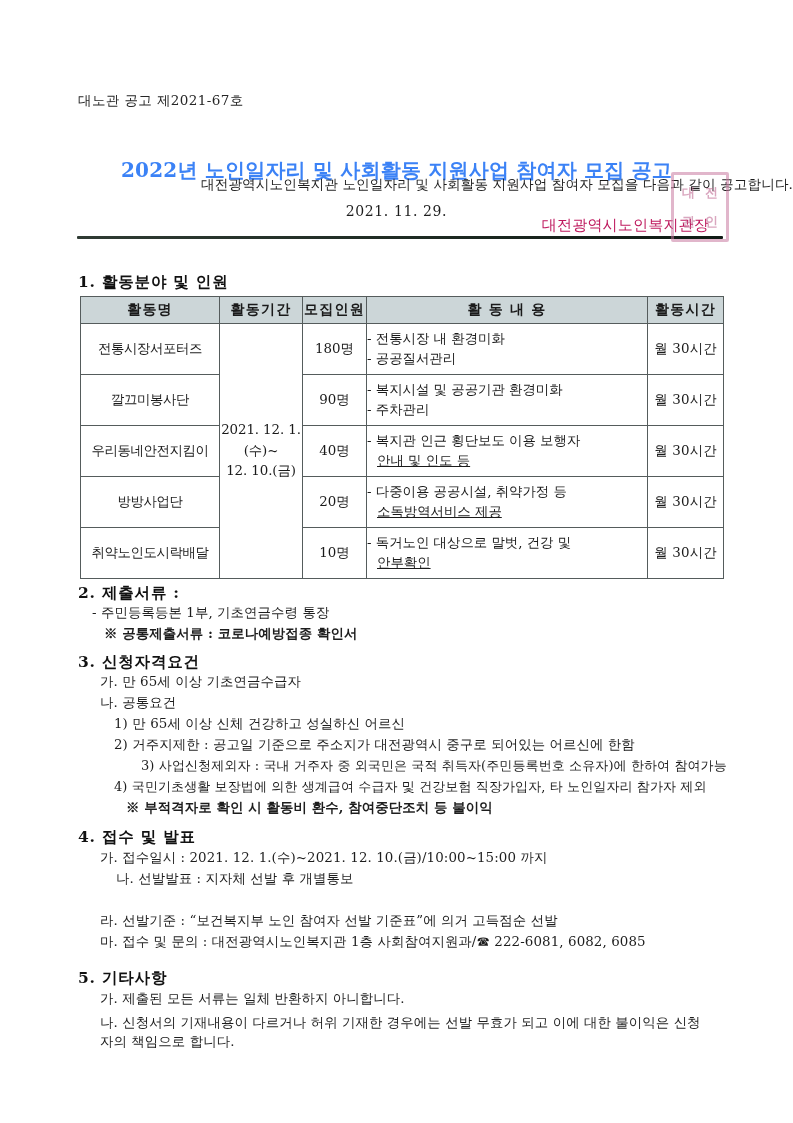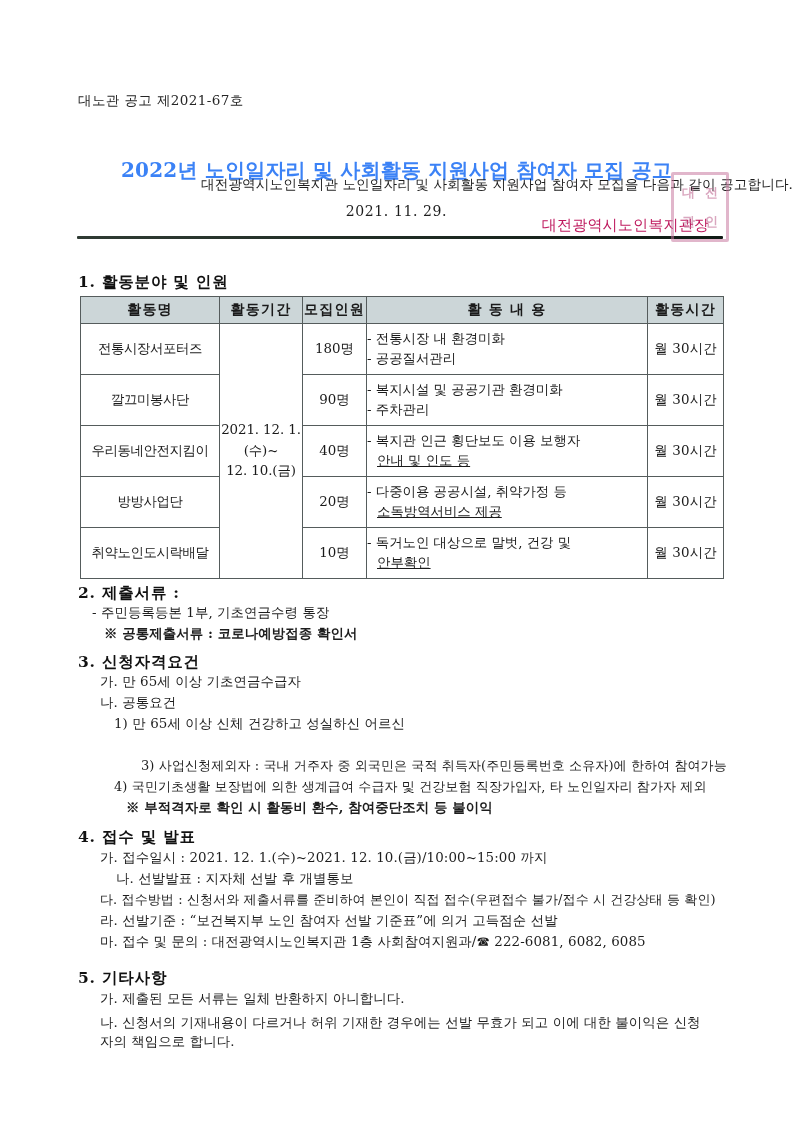--- a/index.html
+++ b/index.html
@@ -273,28 +273,28 @@
   </div>
 
   <div class="sec" style="left:78px; top:583px;">2. 제출서류 :</div>
   <div class="body-txt" style="left:92px; top:606px;">- 주민등록등본 1부, 기초연금수령 통장</div>
   <div class="body-txt bold" style="left:104px; top:627px;">※ 공통제출서류 : 코로나예방접종 확인서</div>
 
   <div class="sec" style="left:78px; top:652px;">3. 신청자격요건</div>
   <div class="body-txt" style="left:100px; top:675px;">가. 만 65세 이상 기초연금수급자</div>
   <div class="body-txt" style="left:100px; top:696px;">나. 공통요건</div>
   <div class="body-txt" style="left:114px; top:717px;">1) 만 65세 이상 신체 건강하고 성실하신 어르신</div>
+  <div class="body-txt" style="left:114px; top:738px;">2) 거주지제한 : 공고일 기준으로 주소지가 대전광역시 중구로 되어있는 어르신에 한함</div>
   <div class="body-txt" style="left:114px; top:759px; font-size:13px;margin-left:27px;">3) 사업신청제외자 : 국내 거주자 중 외국민은 국적 취득자(주민등록번호 소유자)에 한하여 참여가능</div>
   <div class="body-txt" style="left:114px; top:780px; font-size:13px;">4) 국민기초생활 보장법에 의한 생계급여 수급자 및 건강보험 직장가입자, 타 노인일자리 참가자 제외</div>
   <div class="body-txt bold" style="left:126px; top:801px;">※ 부적격자로 확인 시 활동비 환수, 참여중단조치 등 불이익</div>
 
   <div class="sec" style="left:78px; top:827px;">4. 접수 및 발표</div>
   <div class="body-txt" style="left:100px; top:851px;">가. 접수일시 : 2021. 12. 1.(수)~2021. 12. 10.(금)/10:00~15:00 까지</div>
   <div class="body-txt" style="left:100px; top:872px;margin-left:16px;">나. 선발발표 : 지자체 선발 후 개별통보</div>
-  <div class="body-txt" style="left:100px; top:893px; font-size:13px;">다. 접수방법 : 신청서와 제출서류를 준비하여 본인이 직접 접수(우편접수 불가/접수 시 건강상태 등 확인)</div>
   <div class="body-txt" style="left:100px; top:914px;">라. 선발기준 : “보건복지부 노인 참여자 선발 기준표”에 의거 고득점순 선발</div>
   <div class="body-txt" style="left:100px; top:935px;">
     <span>마. 접수 및 문의 : 대전광역시노인복지관 1층 사회참여지원과/</span><span>☎</span><span> 222-6081, 6082, 6085</span>
   </div>
 
   <div class="sec" style="left:78px; top:968px;">5. 기타사항</div>
   <div class="body-txt" style="left:100px; top:992px;">가. 제출된 모든 서류는 일체 반환하지 아니합니다.</div>
   <div class="body-txt wrapnl" style="left:100px; top:1013px; width:612px;">나. 신청서의 기재내용이 다르거나 허위 기재한 경우에는 선발 무효가 되고 이에 대한 불이익은 신청자의 책임으로 합니다.</div>
 
 </div>

